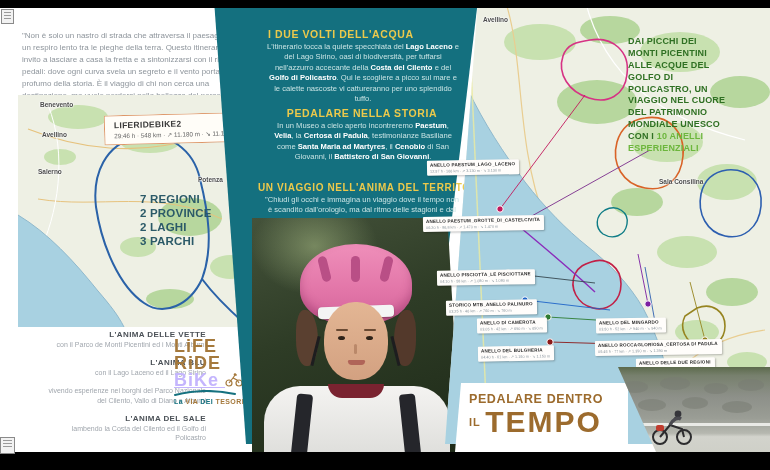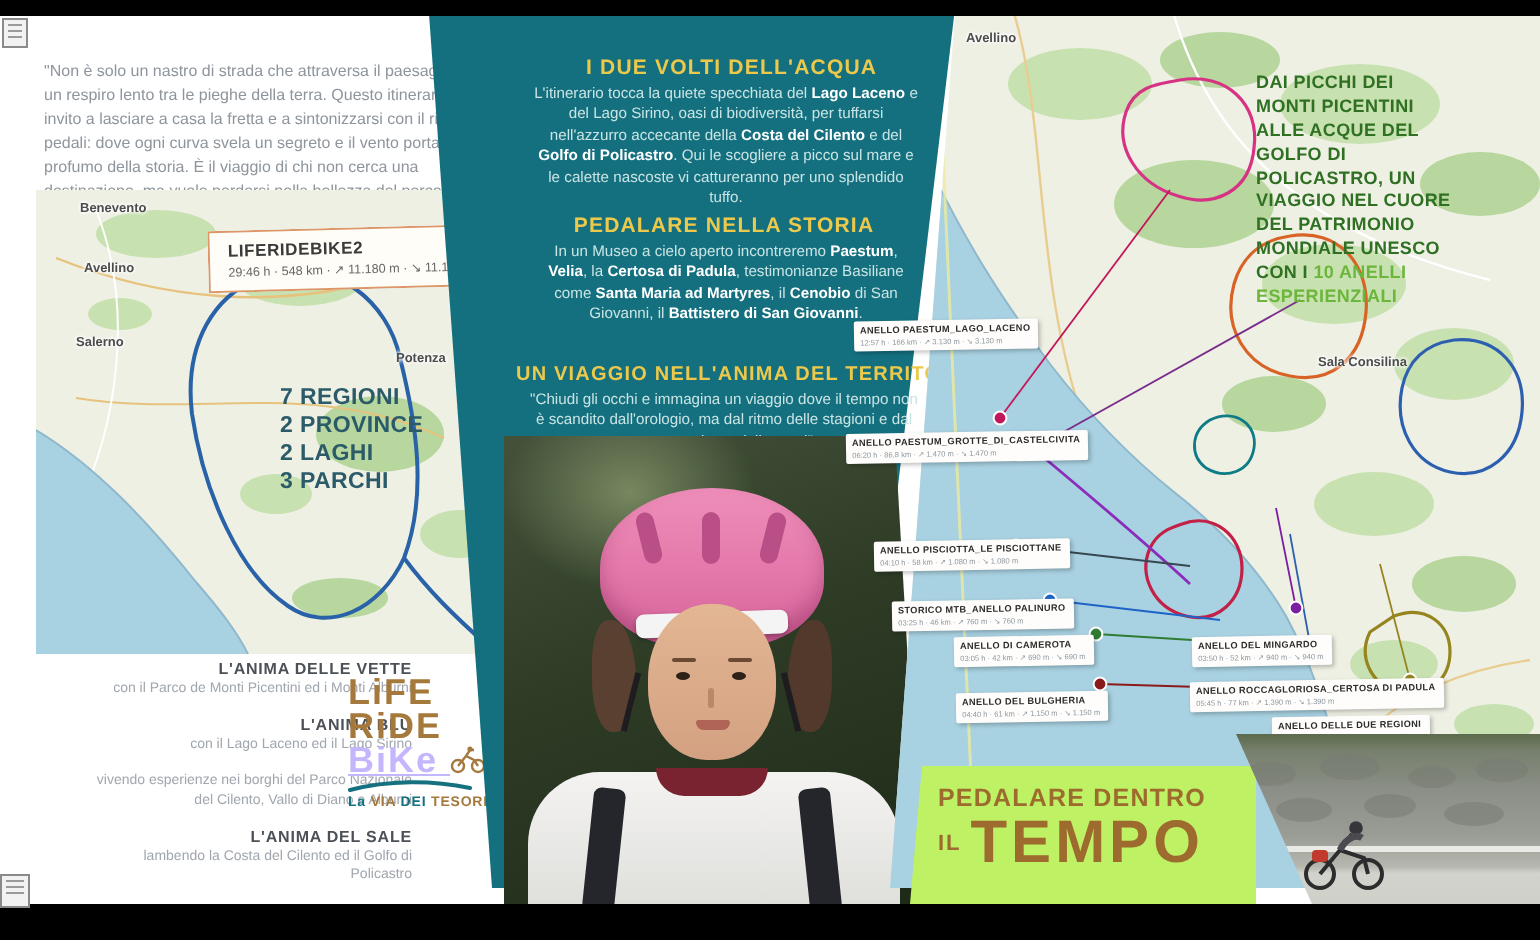--- a/index.html
+++ b/index.html
@@ -62,21 +62,21 @@
   #packR{left:150px;top:176px;width:16px;height:62px;background:#25262b;transform:rotate(-6deg);border-radius:4px;}
   
   #rightmap{left:445px;top:0;width:325px;height:444px;clip-path:polygon(33px 0,325px 0,325px 444px,0 444px);overflow:hidden;}
   #greentext{left:628px;top:36px;width:100px;font-size:9px;line-height:1.32;font-weight:800;color:#2f7023;letter-spacing:.2px;}
   #greentext .hl{color:#6cb63c;}
   .maplabel{position:absolute;background:#fffdfb;padding:2px 4px 2px 3px;white-space:nowrap;
             transform:rotate(-1deg);box-shadow:1px 1px 2px rgba(0,0,0,.25);border-radius:1px;}
   .maplabel .n{font-size:4.6px;font-weight:bold;color:#2b2b2b;letter-spacing:.2px;}
   .maplabel .s{font-size:3.8px;color:#8d98a0;margin-top:1px;}
   
-  #wedge{left:452px;top:383px;width:176px;height:69px;background:#bef264;clip-path:polygon(9px 0,176px 0,176px 69px,3px 69px);}
+  #wedge{left:452px;top:383px;width:176px;height:69px;background:#ffffff;clip-path:polygon(9px 0,176px 0,176px 69px,3px 69px);}
   #ped1{left:17px;top:9px;font-size:12.5px;font-weight:900;color:#9c6b2d;letter-spacing:.6px;}
   #ped2{left:17px;top:22px;color:#9c6b2d;font-weight:900;}
   #ped2 .il{font-size:11px;letter-spacing:1px;vertical-align:6px;}
   #ped2 .tempo{font-size:30px;letter-spacing:2px;}
   
   #photo2{left:612px;top:367px;width:158px;height:85px;clip-path:polygon(6px 0,158px 0,158px 85px,44px 85px);
           background:linear-gradient(180deg,#5c6a4c 0%,#77806d 10%,#8d9089 35%,#9a9d95 60%,#b6b8b0 78%,#d2d3cc 82%,#cfd0c8 100%);overflow:hidden;}
   .stone{position:absolute;background:rgba(120,124,115,.55);border-radius:50%;}
   #rail{left:0;top:56px;width:158px;height:3px;background:#e9eae6;}
   
@@ -158,21 +158,21 @@
       </svg>
     </div>
     <svg id="logo-swoosh" width="62" height="7" viewBox="0 0 62 7">
       <path d="M1,5 C20,0 42,0 61,4" stroke="#15717f" stroke-width="2" fill="none" stroke-linecap="round"></path>
     </svg>
     <div id="logo-tag"><span class="teal">La </span><span>VIA </span><span class="teal">DEI </span><span>TESORI</span></div>
   </div>
 
   <div id="teal" class="abs"></div>
 
-  <div class="csec-title" style="left:268px;top:28px;margin-left:25px;">I DUE VOLTI DELL'ACQUA</div>
+  <div class="csec-title" style="left:268px;top:28px;">I DUE VOLTI DELL'ACQUA</div>
   <div class="csec-body" style="left:266px;top:42px;width:194px;"><span>L'itinerario tocca la quiete specchiata del </span><span class="b">Lago Laceno</span><span> e del Lago Sirino, oasi di biodiversità, per tuffarsi nell'azzurro accecante della </span><span class="b">Costa del Cilento</span><span> e del </span><span class="b">Golfo di Policastro</span><span>. Qui le scogliere a picco sul mare e le calette nascoste vi cattureranno per uno splendido tuffo.</span></div>
 
   <div class="csec-title" style="left:262px;top:107px;width:200px;text-align:center;">PEDALARE NELLA STORIA</div>
   <div class="csec-body" style="left:268px;top:121px;width:190px;text-align:center;"><span>In un Museo a cielo aperto incontreremo </span><span class="b">Paestum</span><span>, </span><span class="b">Velia</span><span>, la </span><span class="b">Certosa di Padula</span><span>, testimonianze Basiliane come </span><span class="b">Santa Maria ad Martyres</span><span>, il </span><span class="b">Cenobio</span><span> di San Giovanni, il </span><span class="b">Battistero di San Giovanni</span><span>.</span></div>
 
   <div class="csec-title" style="left:258px;top:182px;font-size:10px;">UN VIAGGIO NELL'ANIMA DEL TERRITORIO</div>
   <div class="csec-body" style="left:262px;top:195px;width:200px;"><span>"Chiudi gli occhi e immagina un viaggio dove il tempo non è scandito dall'orologio, ma dal ritmo delle stagioni e dal gesto sapiente delle mani"</span></div>
 
   <div id="photo1" class="abs">
     <div id="helmet" class="abs">

